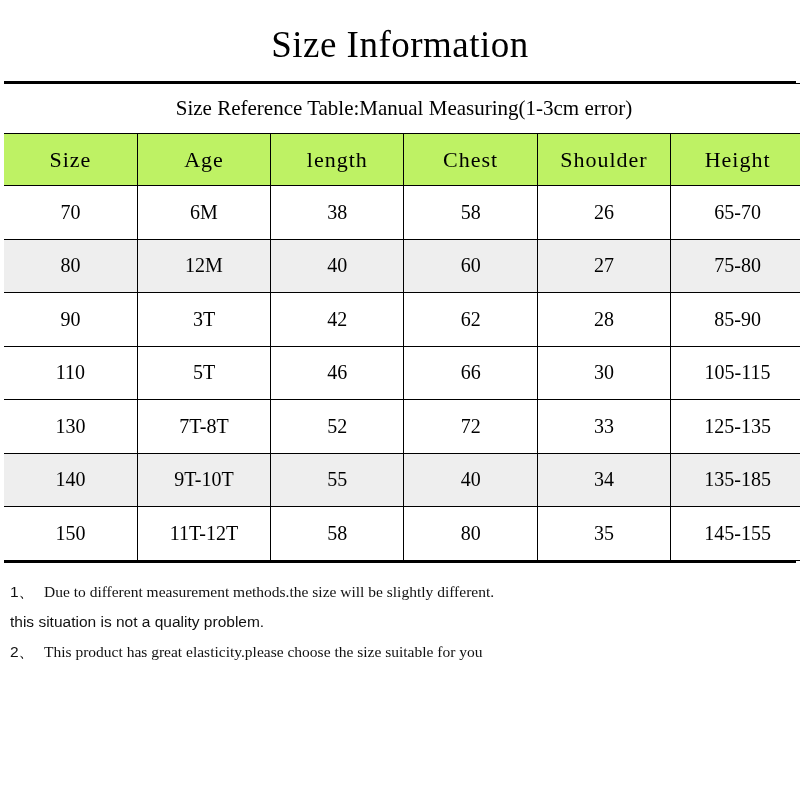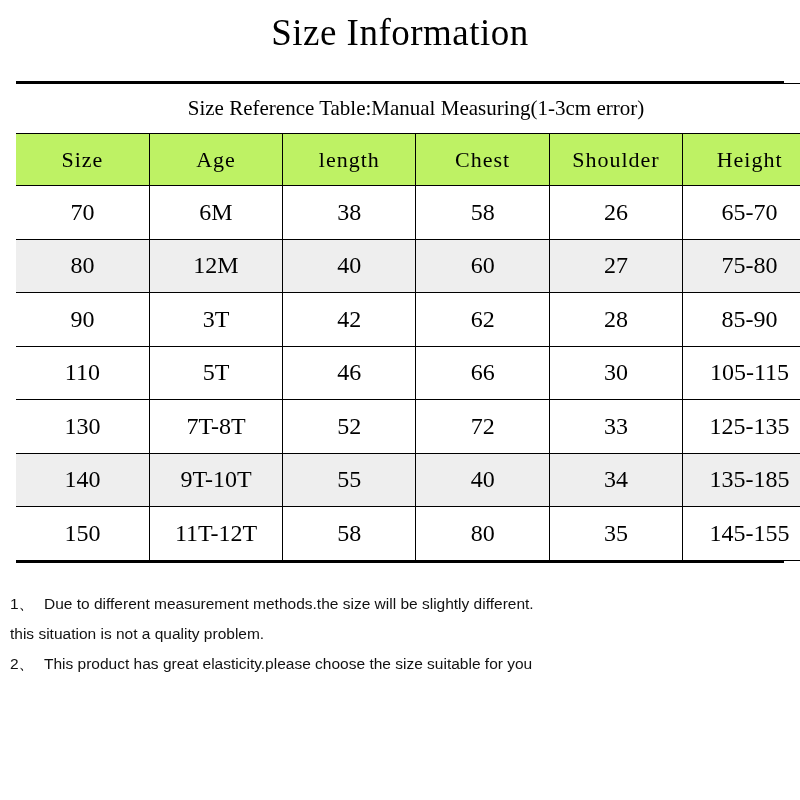--- a/index.html
+++ b/index.html
@@ -18,28 +18,28 @@
     width: 800px;
     height: 800px;
     box-sizing: border-box;
   }
 
   .page-title {
     text-align: center;
     font-family: "Liberation Serif", serif;
     font-size: 37px;
     line-height: 1;
-    padding-top: 14px;
+    padding-top: 26px;
     padding-bottom: 14px;
     font-weight: 400;
     letter-spacing: 0.5px;
   }
 
   .table-wrap {
-    margin: 16px;
+    margin: 4px;
     border-top: 2px solid #000;
     border-bottom: 2px solid #000;
   }
 
   table.size-table {
     border-collapse: collapse;
     width: 800px;
     table-layout: fixed;
   }
 
@@ -70,21 +70,21 @@
 
   .header-row th {
     background: #bef264;
     height: 49px;
     font-size: 22px;
     letter-spacing: 1px;
   }
 
   .body-row td {
     height: 50.5px;
-    font-size: 24px;
+    font-size: 20px;
   }
 
   .body-row.shade td {
     background: #eeeeee;
   }
   .body-row.plain td {
     background: #ffffff;
   }
 
   .notes {
@@ -102,20 +102,21 @@
 
   .note .num {
     flex: 0 0 auto;
     width: 34px;
     font-family: "Liberation Sans", sans-serif;
     font-size: 15.5px;
   }
 
   .note .txt {
     flex: 1 1 auto;
+    font-family: Liberation Serif, serif;
   }
 </style>
 </head>
 <body>
 
 <div class="page">
 
   <div class="page-title">Size Information</div>
 
   <div class="table-wrap">

